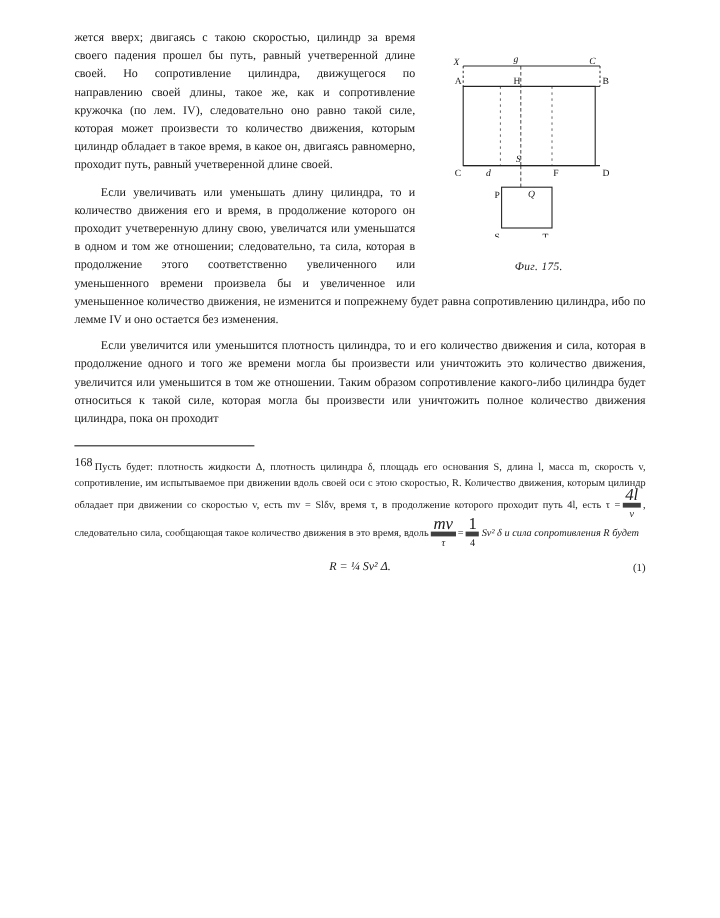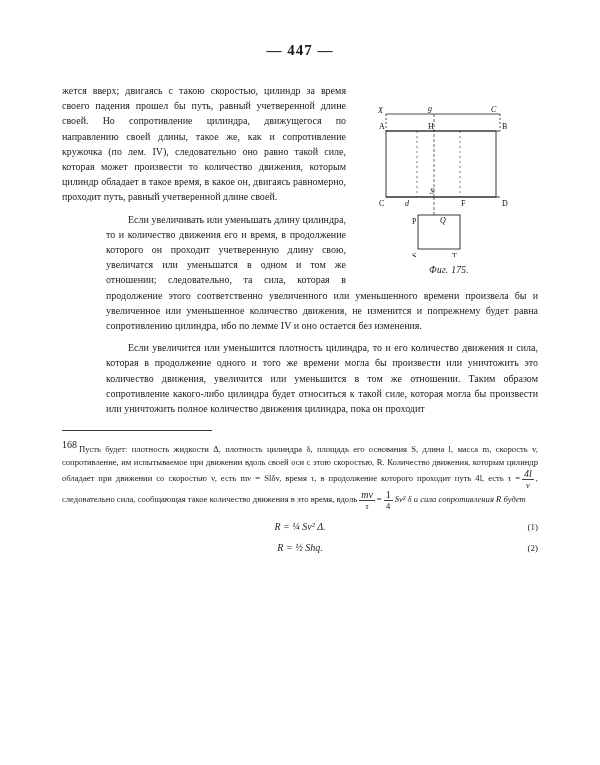--- a/index.html
+++ b/index.html
@@ -37,40 +37,39 @@
   p.body {
     font-size: 10px;
     line-height: 15.2px;
     text-align: justify;
     margin: 0 0 0 0;
     text-indent: 0;
     hyphens: manual;
   }
   p.indent {
     text-indent: 22px;
-    margin-left: 44px;
   }
   .para-gap { height: 7px; }
   
   .figure-wrap {
     float: right;
     width: 178px;
     margin: 4px 0 4px 14px;
     shape-outside: margin-box;
   }
   .figure-box {
     width: 178px;
     height: 170px;
     position: relative;
   }
   .fig-caption {
     text-align: center;
     font-size: 9.5px;
     font-style: italic;
-    margin-top: 8px;
+    margin-top: 20px;
     letter-spacing: 0.3px;
   }
   svg.fig {
     display: block;
   }
   .clearfix::after {
     content: "";
     display: block;
     clear: both;
   }
@@ -110,39 +109,38 @@
     font-style: normal;
   }
   .frac {
     display: inline-block;
     vertical-align: middle;
     text-align: center;
     margin: 0 2px;
   }
   .frac .num {
     display: block;
-    border-bottom: 1px solid #404040;
+    border-bottom: 4px solid #404040;
     padding: 0 2px;
-    font-size: 10px;
+    font-size: 14px;
     line-height: 10px;
   }
   .frac .den {
     display: block;
     padding: 0 2px;
     font-size: 8.5px;
     line-height: 10px;
   }
   .it { font-style: italic; }
 </style>
 </head>
 <body>
 
 <div class="page">
 
-  <div class="page-number">— 447 —</div>
 
   <div class="content">
 
     <div class="figure-wrap">
       <div class="figure-box">
         <svg class="fig" width="178" height="170" viewBox="0 0 178 170">
 
           <rect x="26" y="44" width="110" height="66" fill="none" stroke="#222" stroke-width="0.9"></rect>
 
           <line x1="26" y1="27" x2="140" y2="27" stroke="#222" stroke-width="0.8"></line>
@@ -193,19 +191,15 @@
       <span>есть τ =</span><span class="frac"><span class="num it">4l</span><span class="den it">v</span></span><span>, следовательно сила, сообщающая такое количество движения в это время,</span>
       <span>вдоль</span><span class="frac"><span class="num it">mv</span><span class="den it">τ</span></span><span>=</span><span class="frac"><span class="num">1</span><span class="den">4</span></span><span class="it">Sv² δ и сила сопротивления R будет</span>
     </p>
 
     <div class="eqn-row">
       <span class="eqn">R = ¼ Sv² Δ.</span>
       <span class="eqn-num">(1)</span>
     </div>
 
 
-    <div class="eqn-row">
-      <span class="eqn">R = ½ Shq.</span>
-      <span class="eqn-num">(2)</span>
-    </div>
 
   </div>
 </div>
 
 </body></html>

